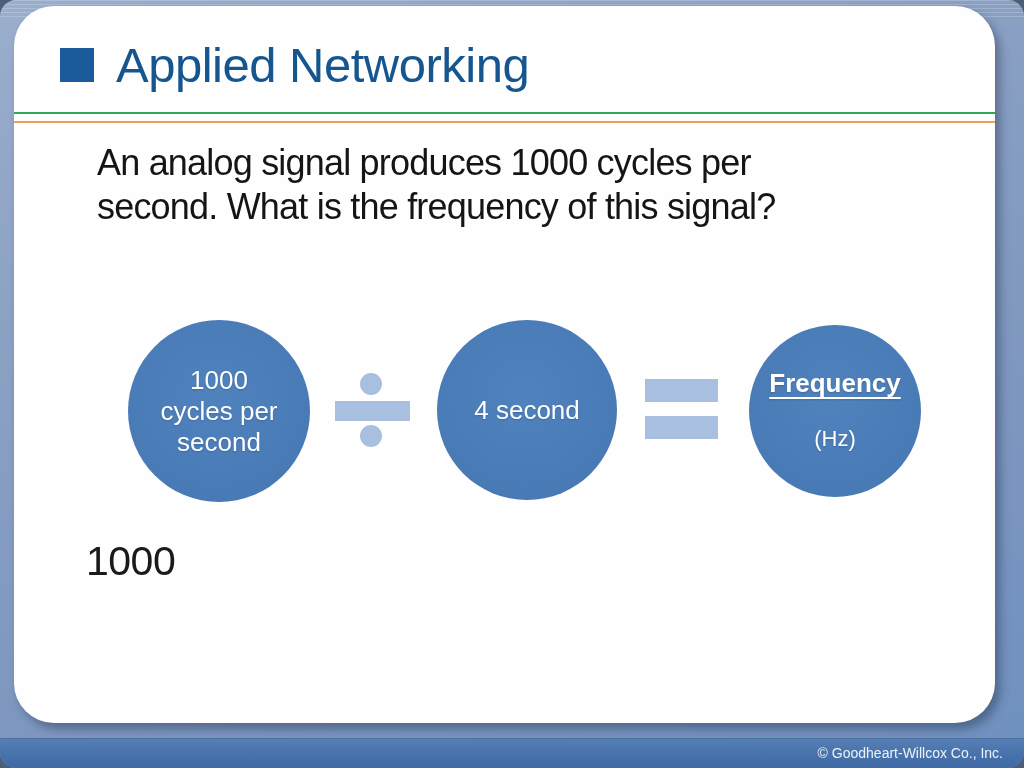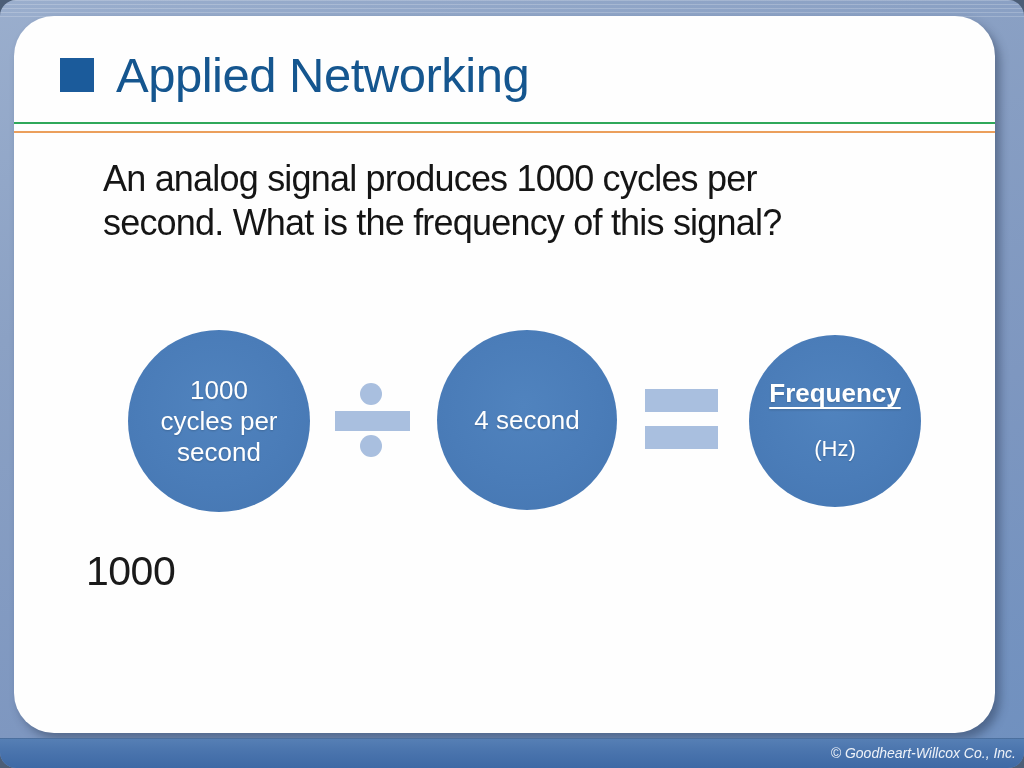--- a/index.html
+++ b/index.html
@@ -29,21 +29,21 @@
     top: 0; left: 0; right: 0;
     height: 20px;
     background: repeating-linear-gradient(180deg,
       rgba(255,255,255,0.20) 0 1px,
       rgba(255,255,255,0) 1px 4px);
   }
   
   .slide {
     position: absolute;
     left: 14px;
-    top: 16px;
+    top: 6px;
     width: 981px;
     height: 717px;
     background: #fefefe;
     border-radius: 40px;
     box-shadow: 5px 6px 10px rgba(35, 50, 78, 0.45);
   }
   .title-row {
     position: absolute;
     left: 46px;
     top: 30px;
@@ -72,21 +72,21 @@
     right: 0;
     height: 2px;
   }
   .rule-green  { top: 106px; background: #2fa85a; }
   .rule-orange { top: 115px; background: #eb9f5c; }
 
   .question {
     position: absolute;
     left: 72px;
     top: 124px;
-    margin: 17px;
+    margin: 11px;
     color: #151515;
     font-size: 36px;
     line-height: 44px;
     letter-spacing: -0.8px;
     font-weight: 400;
   }
 
   
   .circle {
     position: absolute;
@@ -151,26 +151,25 @@
   .bottom-bar {
     position: absolute;
     left: 0; right: 0; bottom: 0;
     height: 30px;
     background: linear-gradient(180deg, #5780b5 0%, #4a74ad 45%, #3e69a5 100%);
     box-shadow: inset 0 1px 0 rgba(0,0,0,0.12);
     display: flex;
     align-items: center;
     justify-content: flex-end;
     gap: 24px;
-    padding-right: 8px;
+    padding-right: 21px;
     box-sizing: border-box;
     color: #eef2f8;
     font-size: 14px;
     white-space: nowrap;
-    font-style: italic;
   }
 </style>
 </head>
 <body>
 
 <div class="stage">
   <div class="frame">
 
     <div class="slide">
 

